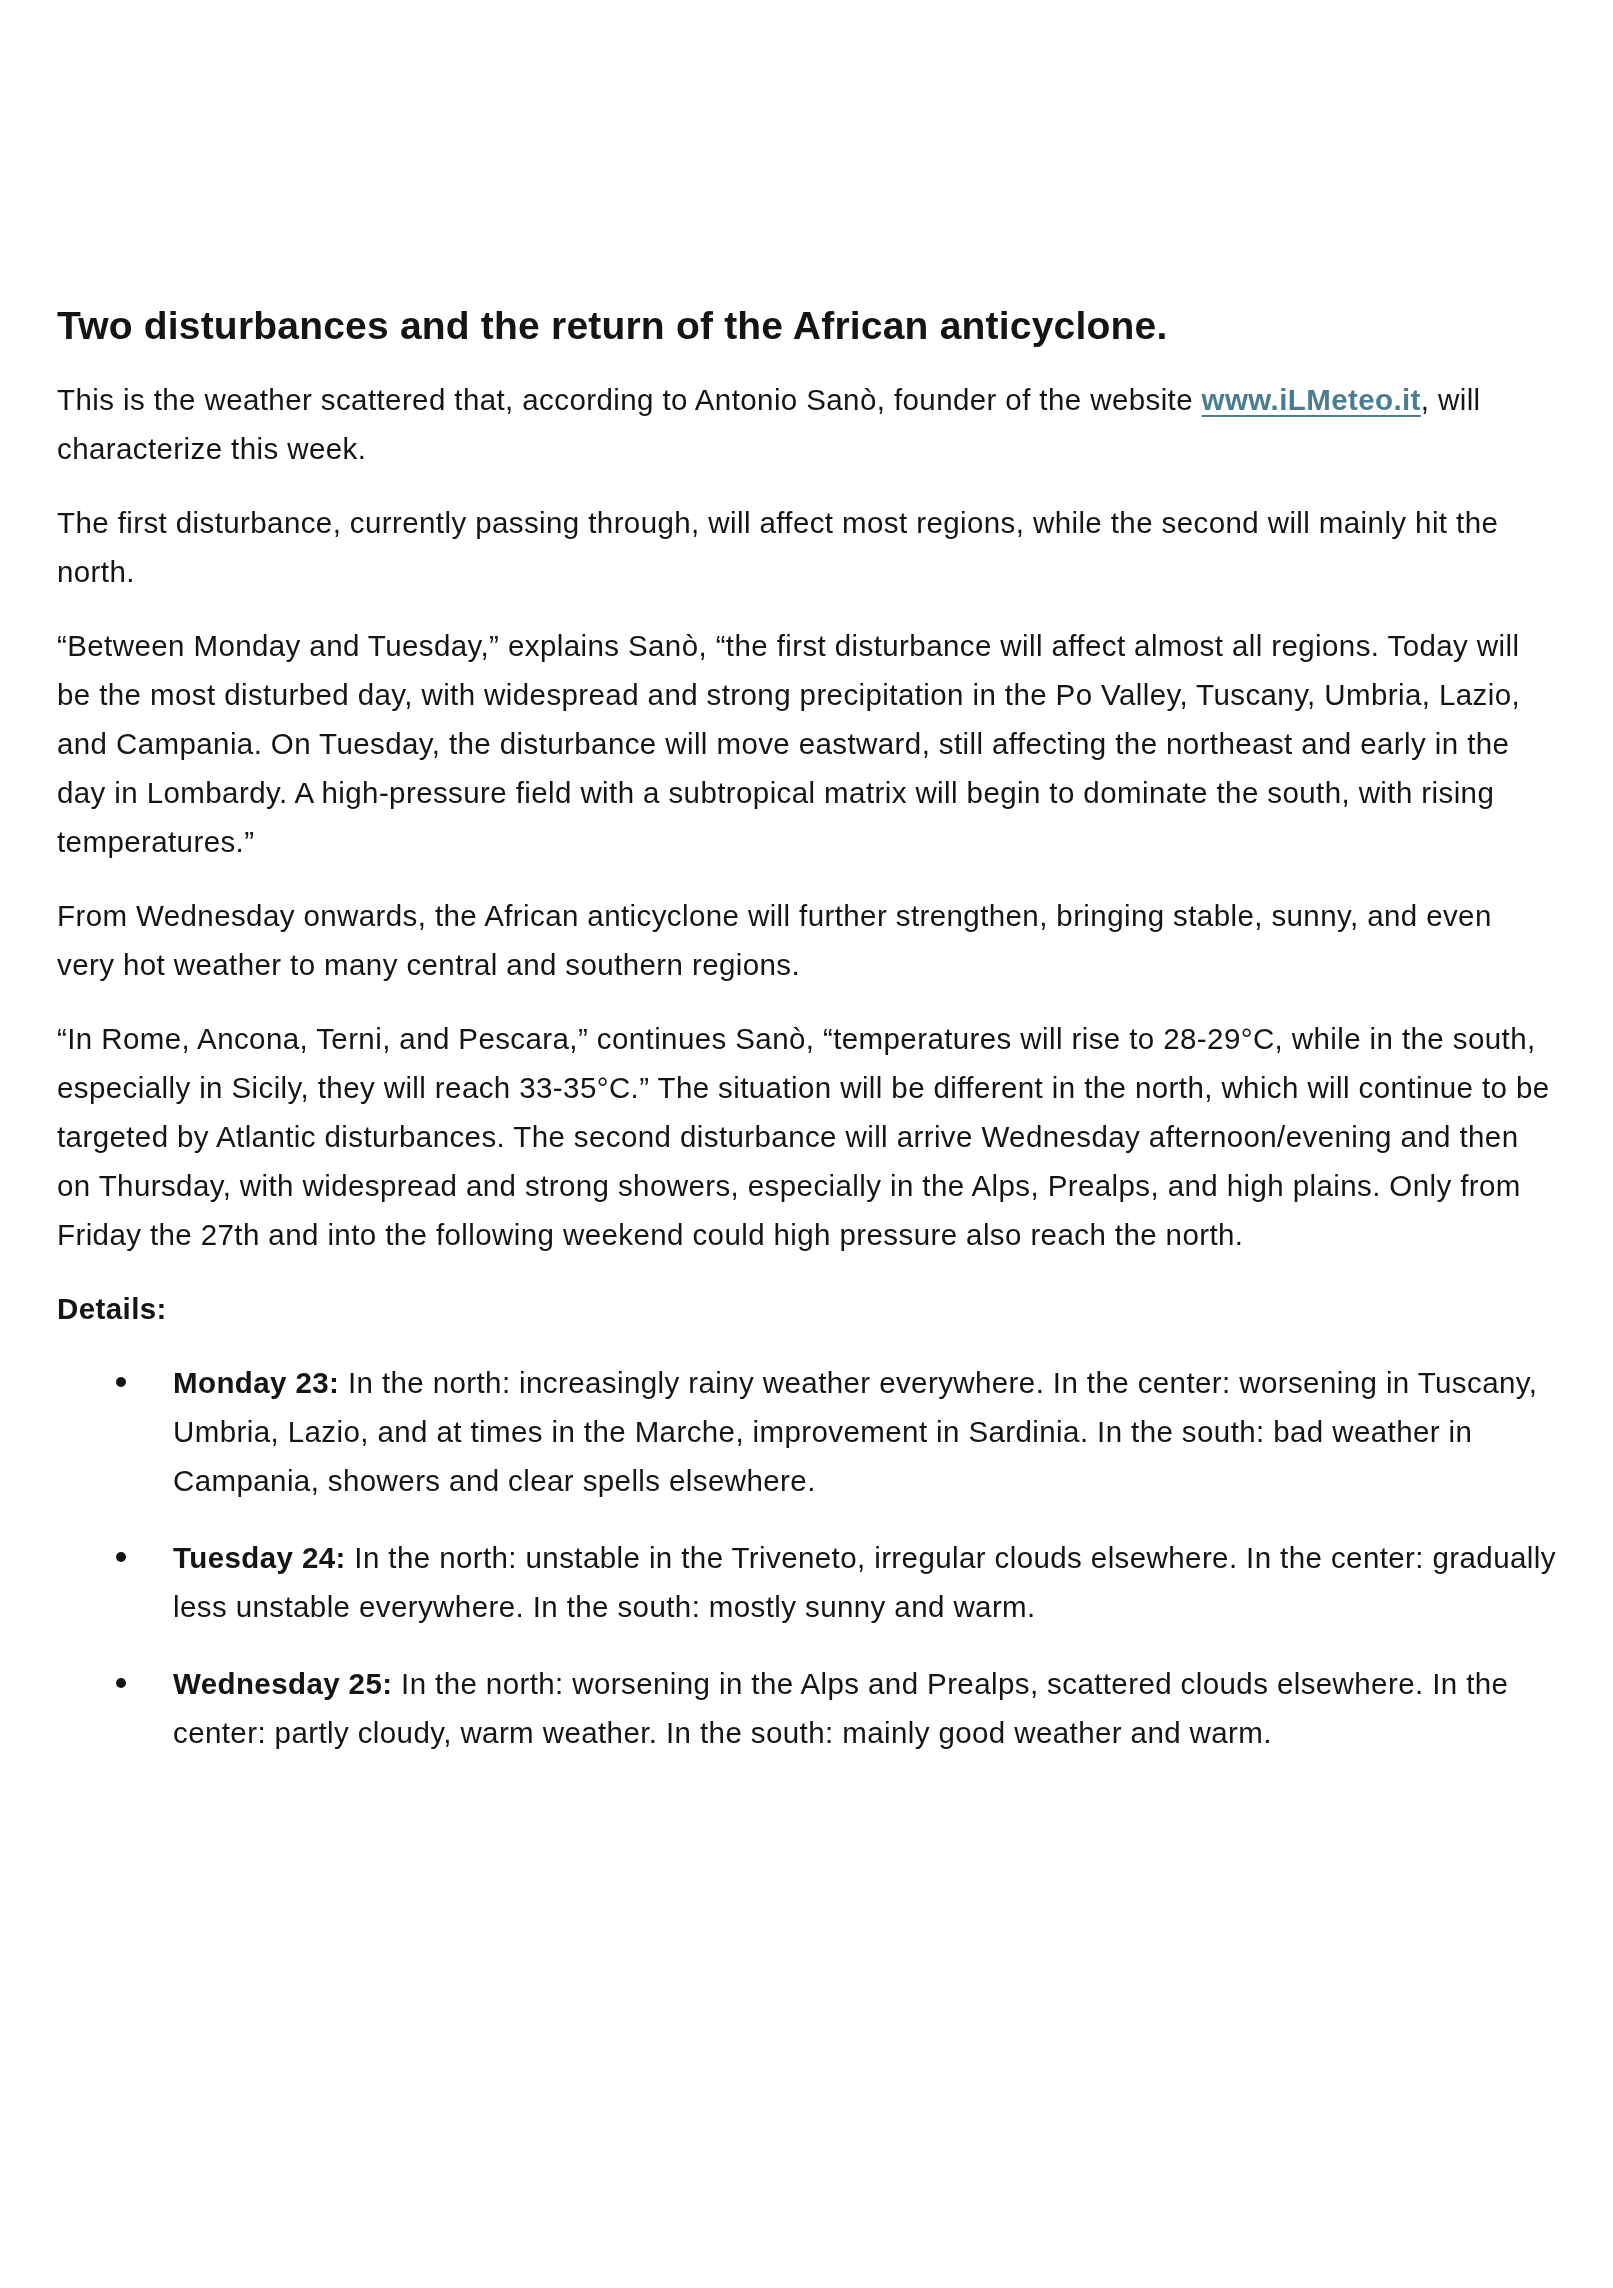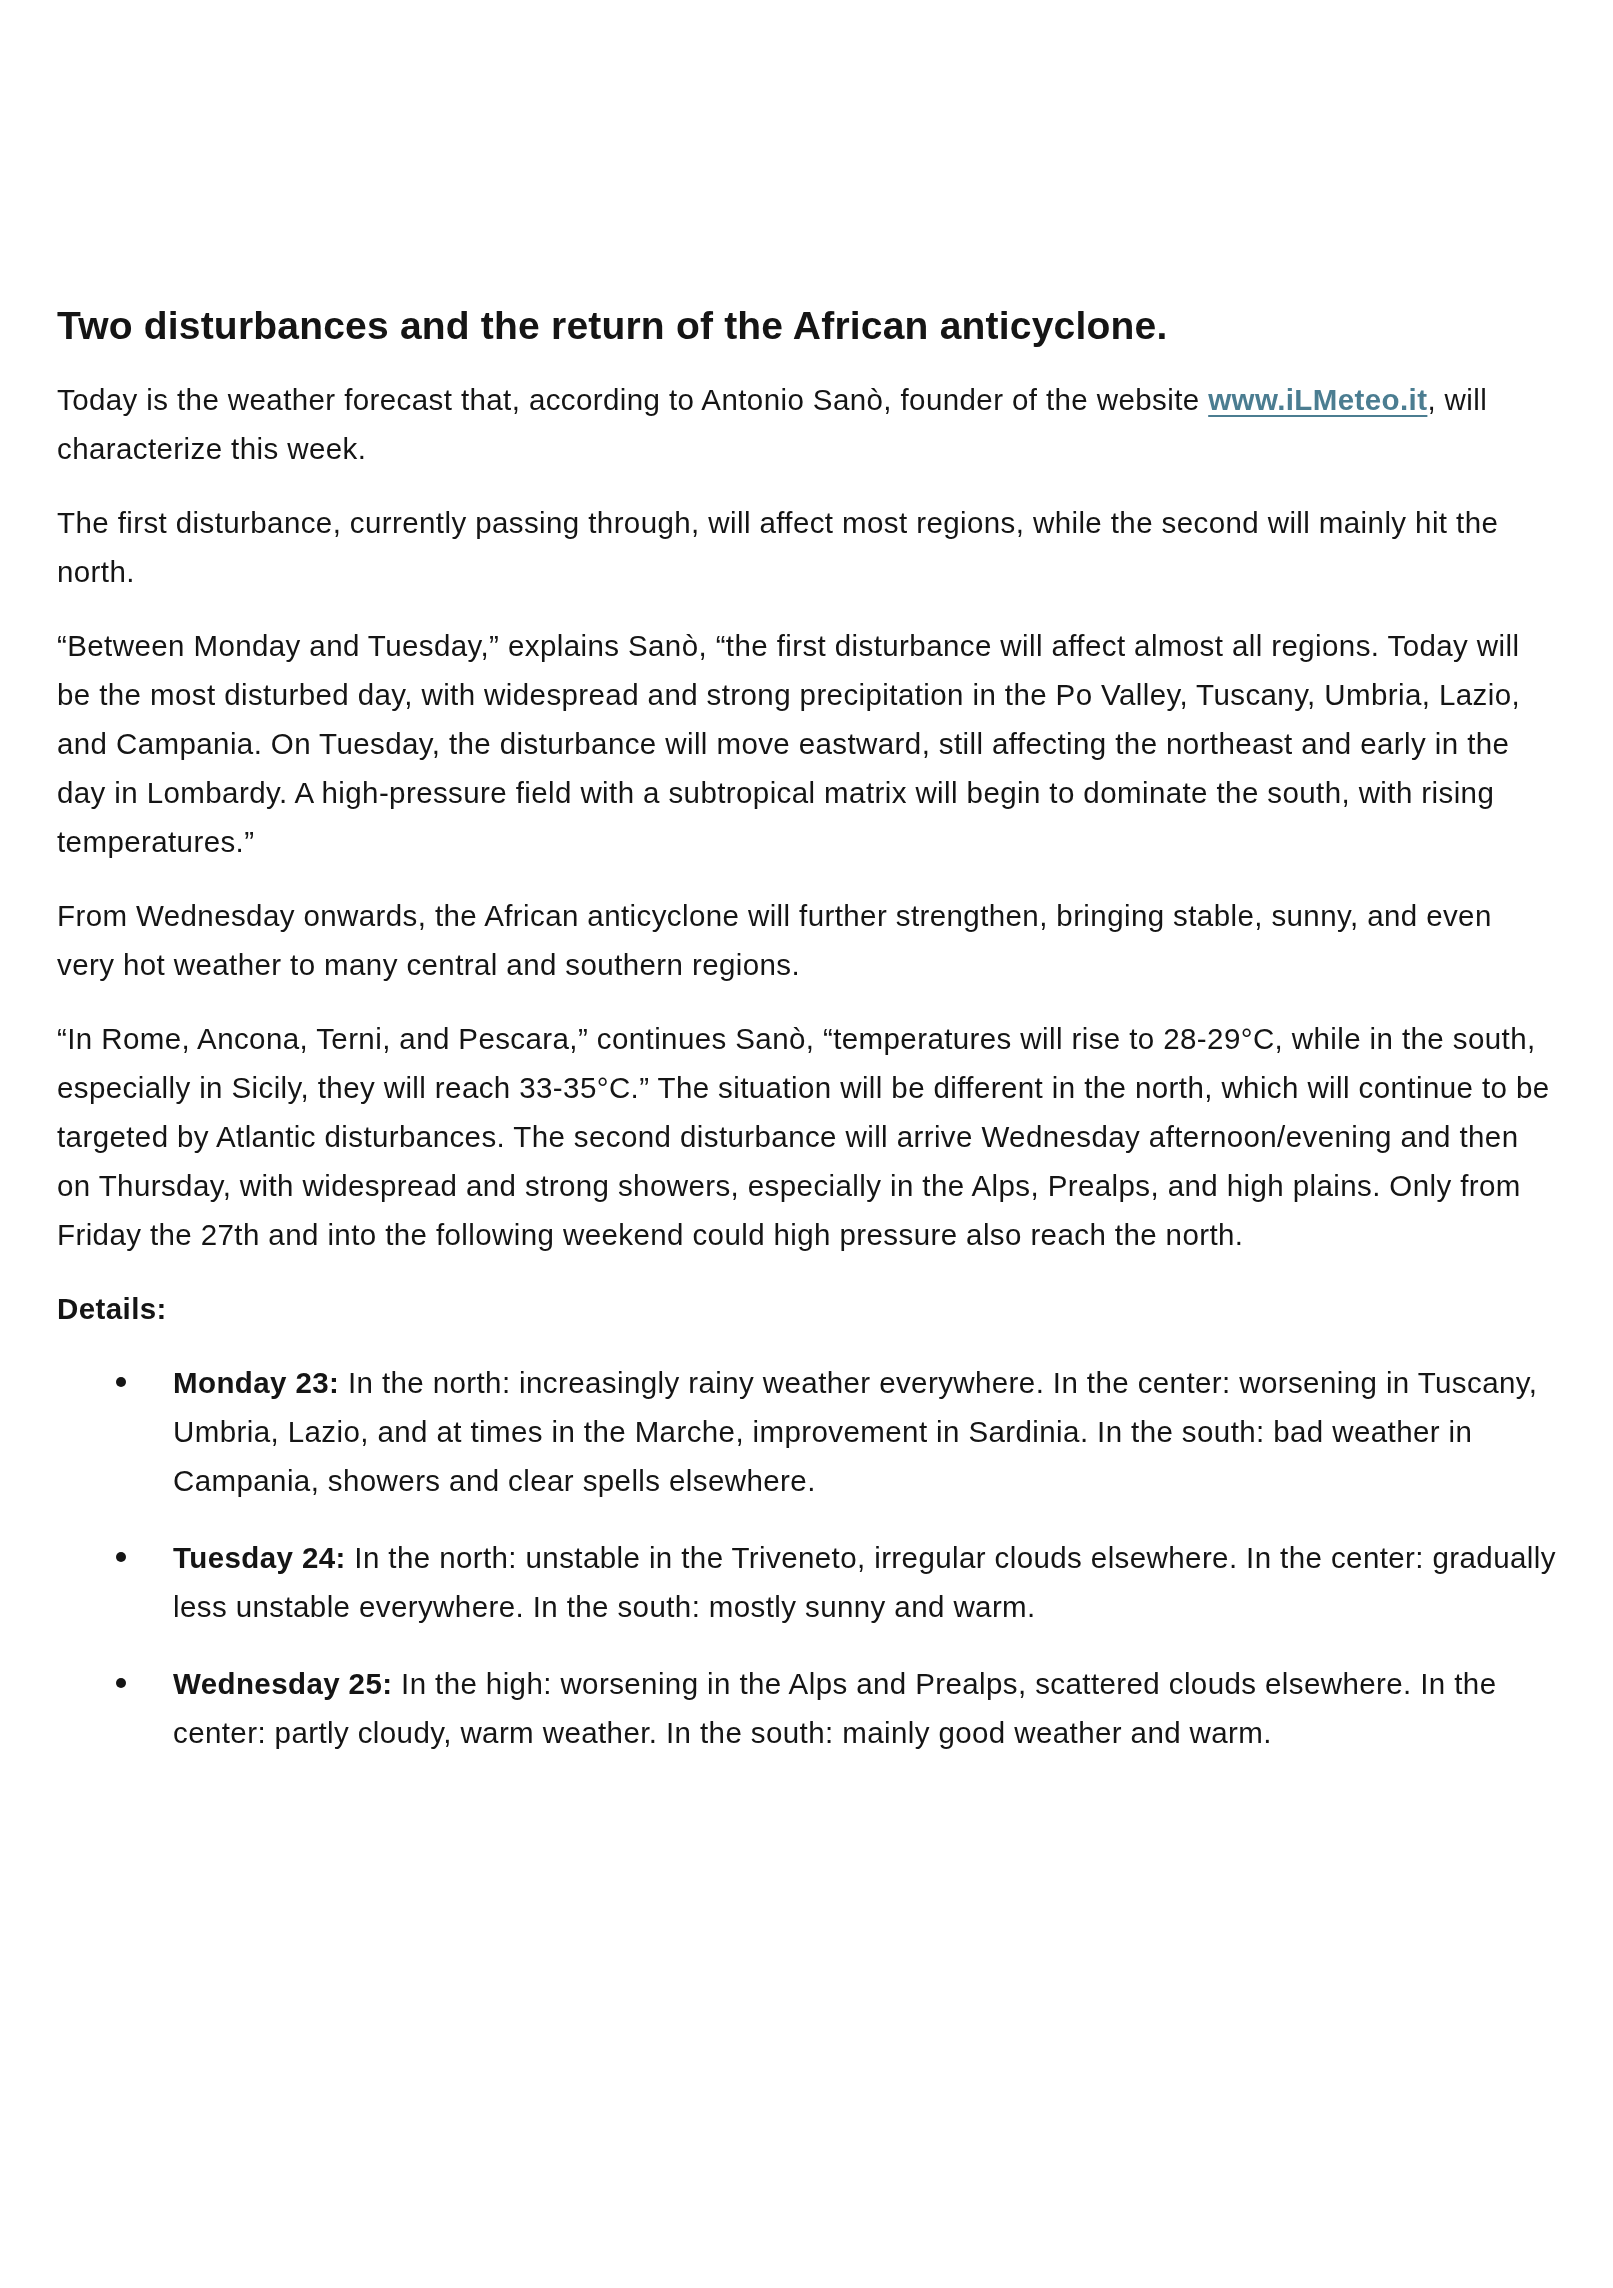--- a/index.html
+++ b/index.html
@@ -71,37 +71,37 @@
     font-weight: 700;
   }
 </style>
 </head>
 <body>
 
 <div class="page">
 
   <h1 class="title">Two disturbances and the return of the African anticyclone.</h1>
 
-  <p class="para"><span>Today is the weather forecast that, according to Antonio Sanò, founder of the website </span><a class="doc-link">www.iLMeteo.it</a><span>, will characterize this week.</span></p>
+  <p class="para"><span>This is the weather scattered that, according to Antonio Sanò, founder of the website </span><a class="doc-link">www.iLMeteo.it</a><span>, will characterize this week.</span></p>
 
   <p class="para">The first disturbance, currently passing through, will affect most regions, while the second will mainly hit the north.</p>
 
   <p class="para">“Between Monday and Tuesday,” explains Sanò, “the first disturbance will affect almost all regions. Today will be the most disturbed day, with widespread and strong precipitation in the Po Valley, Tuscany, Umbria, Lazio, and Campania. On Tuesday, the disturbance will move eastward, still affecting the northeast and early in the day in Lombardy. A high-pressure field with a subtropical matrix will begin to dominate the south, with rising temperatures.”</p>
 
   <p class="para">From Wednesday onwards, the African anticyclone will further strengthen, bringing stable, sunny, and even very hot weather to many central and southern regions.</p>
 
   <p class="para">“In Rome, Ancona, Terni, and Pescara,” continues Sanò, “temperatures will rise to 28-29°C, while in the south, especially in Sicily, they will reach 33-35°C.” The situation will be different in the north, which will continue to be targeted by Atlantic disturbances. The second disturbance will arrive Wednesday afternoon/evening and then on Thursday, with widespread and strong showers, especially in the Alps, Prealps, and high plains. Only from Friday the 27th and into the following weekend could high pressure also reach the north.</p>
 
   <p class="para details-label">Details:</p>
 
   <ul class="bullet-list">
 
     <li class="bullet-item"><span class="bullet-dot"></span><span class="bullet-title">Monday 23:</span><span> In the north: increasingly rainy weather everywhere. In the center: worsening in Tuscany, Umbria, Lazio, and at times in the Marche, improvement in Sardinia. In the south: bad weather in Campania, showers and clear spells elsewhere.</span></li>
 
     <li class="bullet-item"><span class="bullet-dot"></span><span class="bullet-title">Tuesday 24:</span><span> In the north: unstable in the Triveneto, irregular clouds elsewhere. In the center: gradually less unstable everywhere. In the south: mostly sunny and warm.</span></li>
 
-    <li class="bullet-item"><span class="bullet-dot"></span><span class="bullet-title">Wednesday 25:</span><span> In the high: worsening in the Alps and Prealps, scattered clouds elsewhere. In the center: partly cloudy, warm weather. In the south: mainly good weather and warm.</span></li>
+    <li class="bullet-item"><span class="bullet-dot"></span><span class="bullet-title">Wednesday 25:</span><span> In the north: worsening in the Alps and Prealps, scattered clouds elsewhere. In the center: partly cloudy, warm weather. In the south: mainly good weather and warm.</span></li>
 
 
   </ul>
 
 </div>
 
 
 </body></html>

